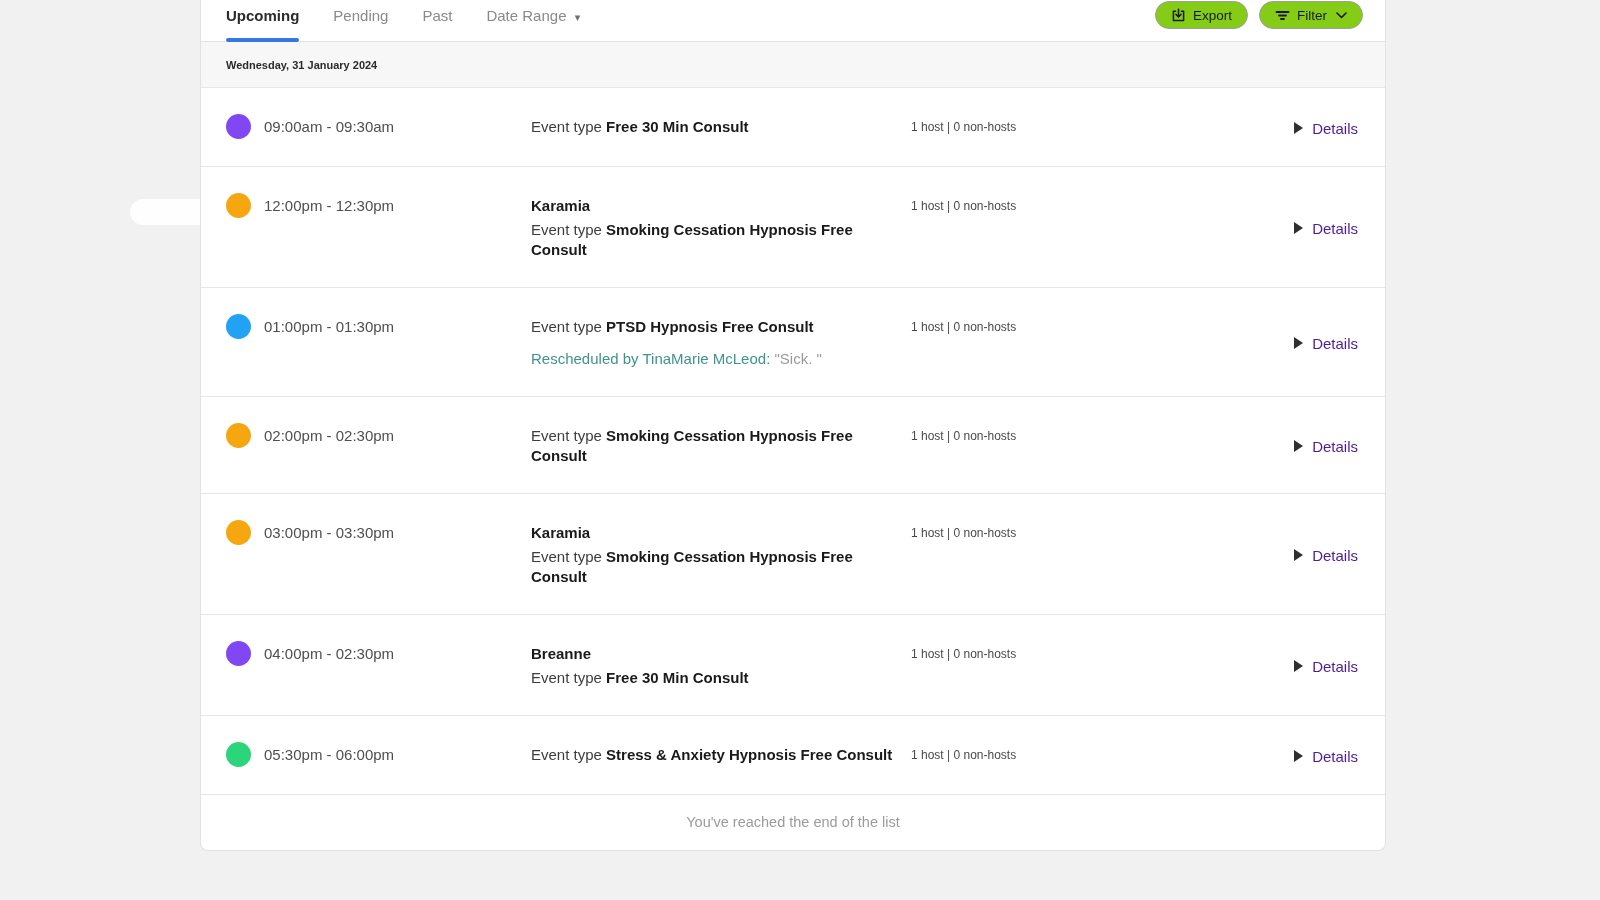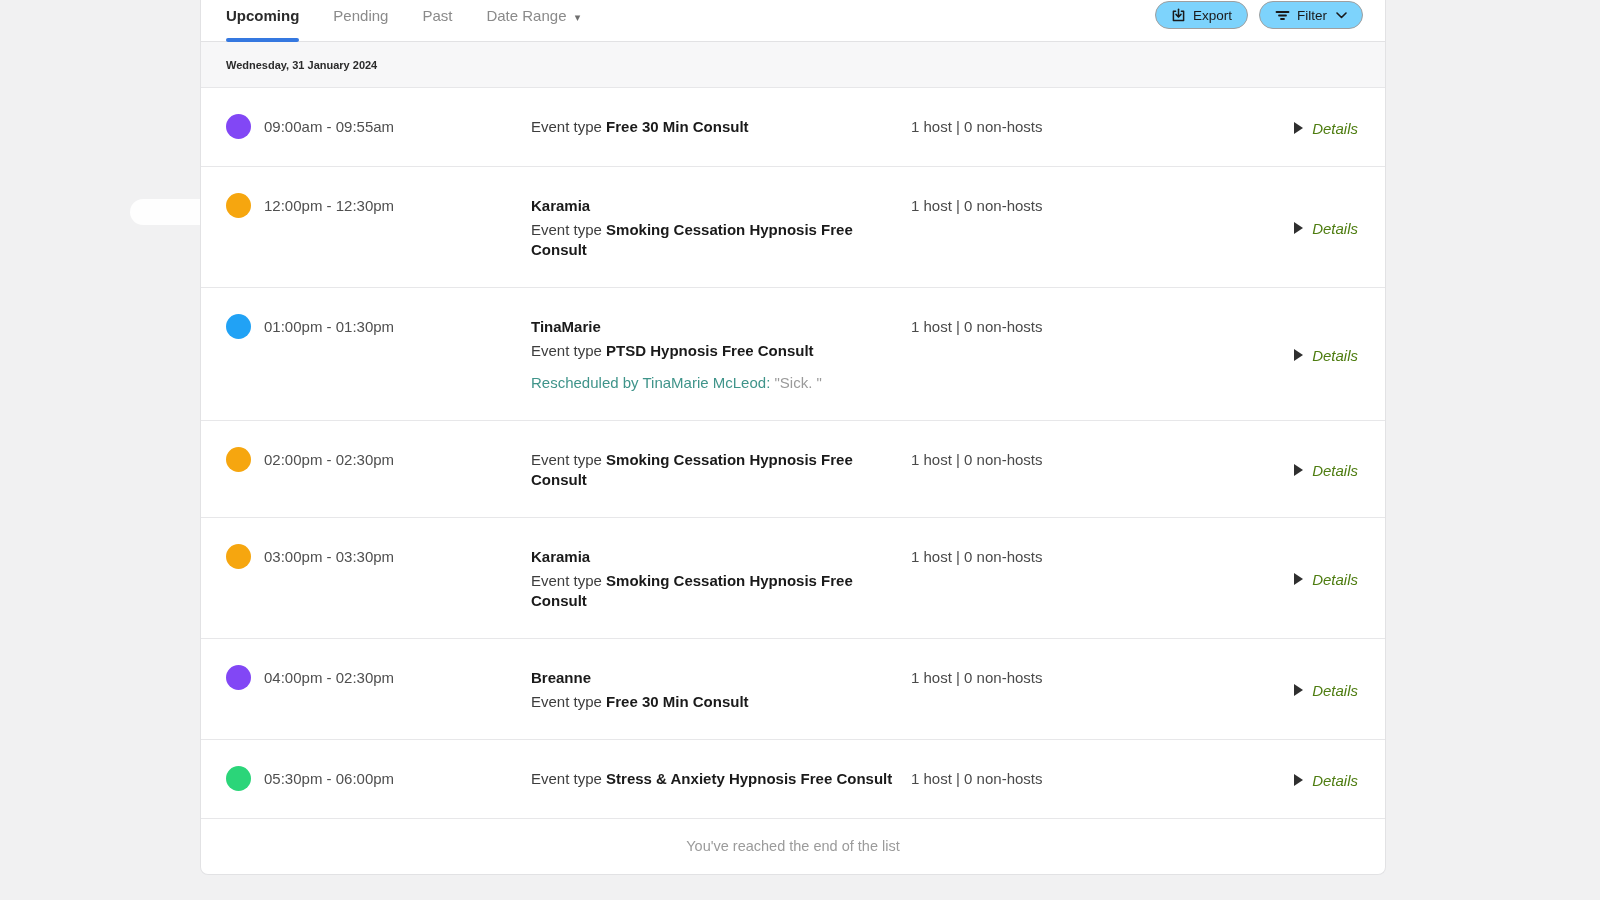--- a/index.html
+++ b/index.html
@@ -40,21 +40,21 @@
     position:absolute; left:0; bottom:-1px; height:4px; width:100%;
     border-radius:3px; background:#3578e0;
   }
   .tab .caret { font-size:11px; color:#6f6f6f; margin-left:4px; }
 
   .toolbar { margin-left:auto; display:flex; gap:11px; padding-top:1px; }
   .pill-btn {
     display:inline-flex; align-items:center; gap:7px;
     height:28px; padding:0 15px;
     border:1px solid #9f9f9f; border-radius:16px;
-    background:#7dd3fc; font-size:13.5px; color:#1a1a1a; cursor:pointer;
+    background:#84cc16; font-size:13.5px; color:#1a1a1a; cursor:pointer;
   }
   .pill-btn svg { display:block; }
   .chev { margin-left:2px; }
 
   
   .date-header {
     background:#f7f7f8;
     border-bottom:1px solid #e7e7e9;
     padding:17px 25px 16px 25px;
     font-size:11px; font-weight:bold; color:#2b2b2b;
@@ -73,33 +73,33 @@
     margin-top:-3px;
   }
   .time { font-size:15px; color:#4f4f4f; line-height:20px; }
   .main  { font-size:15px; line-height:20px; }
   .invitee { font-weight:bold; color:#1a1a1a; margin-bottom:4px; }
   .etype { color:#3d3d3d; }
   .etype b { color:#1a1a1a; }
   .note { margin-top:12px; font-size:15px; }
   .note-teal { color:#3f948a; }
   .note-quote { color:#9a9a9a; }
-  .hosts { font-size:15px; color:#4a4a4a; line-height:20px; }
+  .hosts { font-size:12px; color:#4a4a4a; line-height:20px; }
   .details {
     align-self:center; justify-self:end;
     display:flex; align-items:center; gap:9px;
     cursor:pointer; padding-right:2px;
   }
   .tri {
     width:0; height:0;
     border-left:9px solid #2f2f2f;
     border-top:6px solid transparent;
     border-bottom:6px solid transparent;
   }
-  .details-label { font-size:15px; color:#4d7c0f;font-style:italic; }
+  .details-label { font-size:15px; color:#4c1d95; }
 
   
   .list-footer {
     border-top:1px solid #e7e7e9;
     padding:19px 0 20px 0;
     text-align:center;
     font-size:14.5px; color:#9b9b9b;
   }
 </style>
 </head>
@@ -157,21 +157,21 @@
           </span>
         </button>
       </div>
     </div>
 
     <div class="date-header">Wednesday, 31 January 2024</div>
 
     <div id="event-list">
   <div class="event-row">
     <span class="dot" style="background: rgb(130, 71, 245);"></span>
-    <div class="time">09:00am - 09:55am</div>
+    <div class="time">09:00am - 09:30am</div>
     <div class="main">
       <div class="etype">
         <span>Event type</span>
         <b>Free 30 Min Consult</b>
       </div>
 
     </div>
     <div class="hosts">1 host | 0 non-hosts</div>
     <div class="details">
       <span class="tri"></span>
@@ -194,21 +194,20 @@
     <div class="details">
       <span class="tri"></span>
       <span class="details-label">Details</span>
     </div>
   </div>
 
   <div class="event-row">
     <span class="dot" style="background: rgb(33, 162, 245);"></span>
     <div class="time">01:00pm - 01:30pm</div>
     <div class="main">
-      <div class="invitee">TinaMarie</div>
       <div class="etype">
         <span>Event type</span>
         <b>PTSD Hypnosis Free Consult</b>
       </div>
       <div class="note">
         <span class="note-teal">Rescheduled by TinaMarie McLeod:</span>
         <span class="note-quote">"Sick. "</span>
       </div>
     </div>
     <div class="hosts">1 host | 0 non-hosts</div>

